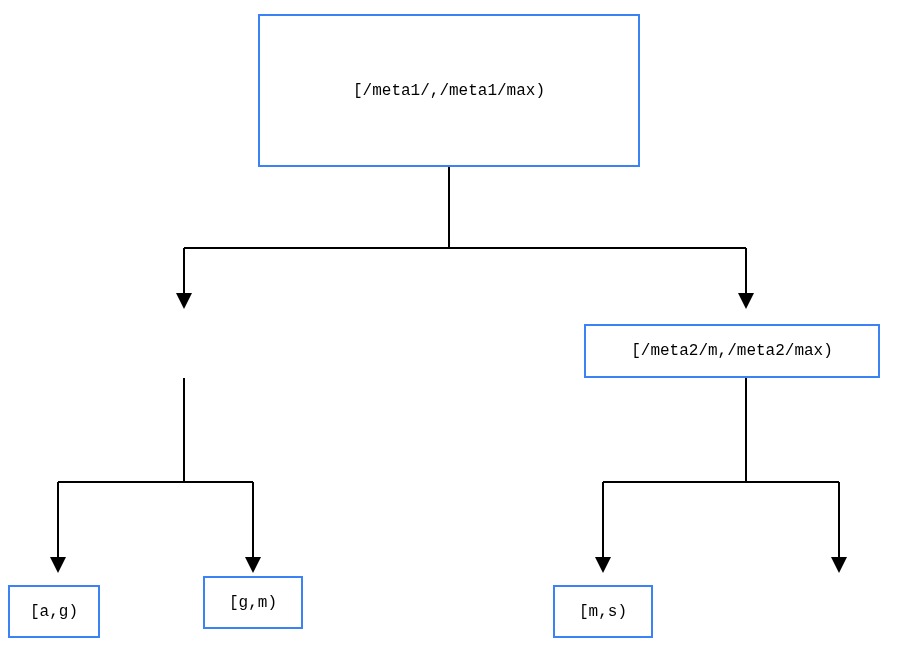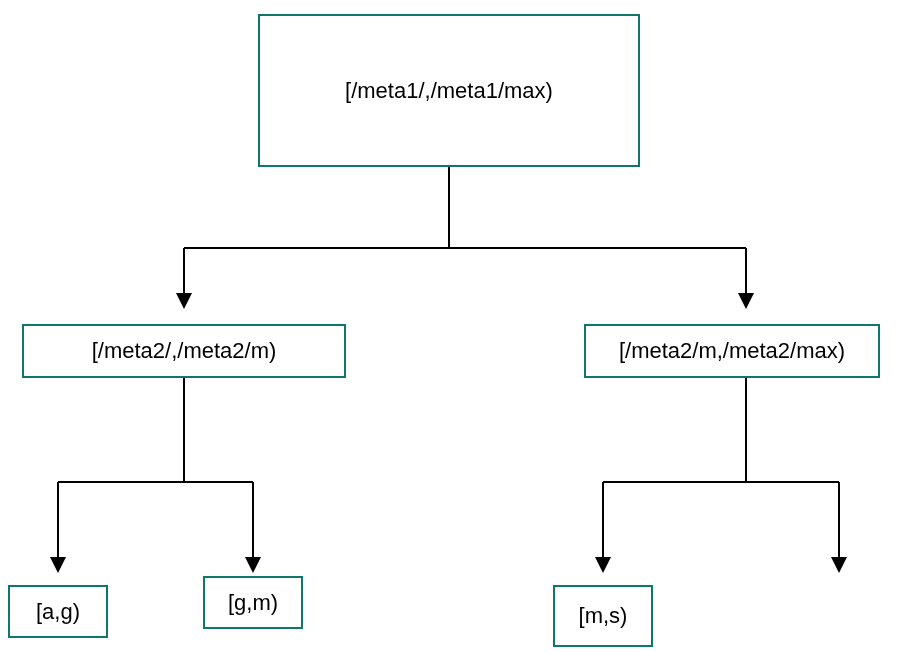--- a/index.html
+++ b/index.html
@@ -17,37 +17,37 @@
     .edges {
       position: absolute;
       left: 0;
       top: 0;
       width: 912px;
       height: 652px;
     }
     .node {
       position: absolute;
       box-sizing: border-box;
-      border: 2px solid #0f766e;
+      border: 2px solid #3b82f6;
       background: #ffffff;
       color: #000000;
       display: flex;
       align-items: center;
       justify-content: center;
-      font-family: Liberation Sans, sans-serif;
-      font-size: 22px;
+      font-family: Liberation Mono, monospace;
+      font-size: 16px;
       font-weight: 500;
       white-space: nowrap;
     }
     .node-root       { left: 258px; top: 14px;  width: 382px; height: 153px; }
     .node-l2-left    { left: 22px;  top: 324px; width: 324px; height: 54px; }
     .node-l2-right   { left: 584px; top: 324px; width: 296px; height: 54px; }
-    .node-leaf-ag    { left: 8px;   top: 585px; width: 100px; height: 53px; }
+    .node-leaf-ag    { left: 8px;   top: 585px; width: 92px; height: 53px; }
     .node-leaf-gm    { left: 203px; top: 576px; width: 100px; height: 53px; }
-    .node-leaf-ms    { left: 553px; top: 585px; width: 100px; height: 62px; }
+    .node-leaf-ms    { left: 553px; top: 585px; width: 100px; height: 53px; }
     .node-leaf-smax  { left: 778px; top: 585px; width: 122px; height: 53px; }
   </style>
 </head>
 <body>
 
 <div class="canvas">
 
   <svg class="edges" viewBox="0 0 912 652" xmlns="http://www.w3.org/2000/svg">
 
     <path d="M449 167 V248 M184 248 H746 M184 248 V293 M746 248 V293" stroke="#000000" stroke-width="2" fill="none"></path>
@@ -58,21 +58,20 @@
     <polygon points="50,557 66,557 58,573" fill="#000000"></polygon>
     <polygon points="245,557 261,557 253,573" fill="#000000"></polygon>
 
     <path d="M746 378 V482 M603 482 H839 M603 482 V557 M839 482 V557" stroke="#000000" stroke-width="2" fill="none"></path>
     <polygon points="595,557 611,557 603,573" fill="#000000"></polygon>
     <polygon points="831,557 847,557 839,573" fill="#000000"></polygon>
   </svg>
 
   <div class="node node-root">[/meta1/,/meta1/max)</div>
 
-  <div class="node node-l2-left">[/meta2/,/meta2/m)</div>
 
   <div class="node node-l2-right">[/meta2/m,/meta2/max)</div>
 
   <div class="node node-leaf-ag">[a,g)</div>
 
   <div class="node node-leaf-gm">[g,m)</div>
 
   <div class="node node-leaf-ms">[m,s)</div>
 
 

